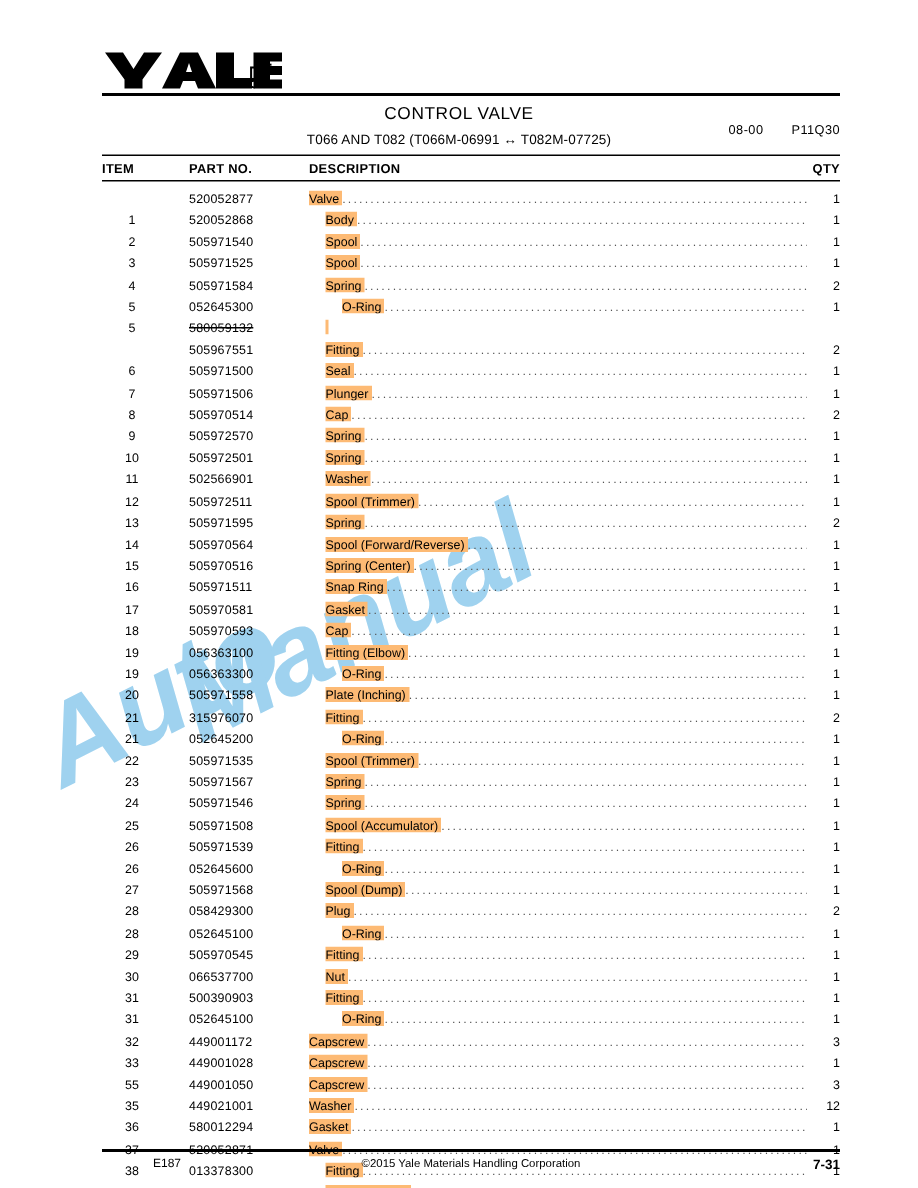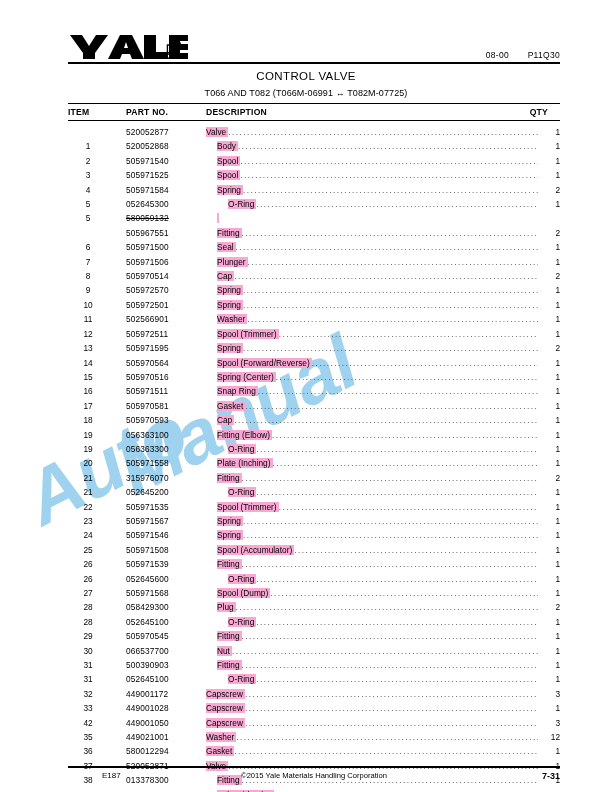--- a/index.html
+++ b/index.html
@@ -58,21 +58,21 @@
     z-index: 10;
   }
   .head-meta {
     position: absolute;
     right: 52px;
     top: 50px;
     font-size: 8.5px;
     letter-spacing: 0.3px;
     z-index: 10;
   }
-  .head-meta span { display: inline-block; }
+  .head-meta span { display: inline-block; margin-top: 31px; }
   .head-meta .code2 { margin-left: 16px; }
 
   .rule-top {
     position: absolute;
     left: 68px;
     right: 52px;
     top: 62px;
     border-top: 2.2px solid #000;
     z-index: 10;
   }
@@ -112,21 +112,21 @@
   .hdr-row {
     position: relative;
     height: 16px;
     font-size: 8.6px;
     font-weight: bold;
     letter-spacing: 0.2px;
   }
   .hdr-item { position: absolute; left: 0px;   top: 3px; text-align: right; }
   .hdr-part { position: absolute; left: 58px;  top: 3px; }
   .hdr-desc { position: absolute; left: 138px; top: 3px; }
-  .hdr-qty  { position: absolute; right: 12px;  top: 3px; padding-left: 46px; }
+  .hdr-qty  { position: absolute; right: 0px;  top: 3px; padding-left: 46px; }
 
   .rows { position: relative; padding-top: 5px; }
 
   .prow {
     position: relative;
     height: 14.42px;
     font-size: 8.3px;
   }
   .c-item {
     position: absolute;
@@ -144,21 +144,21 @@
   .c-part.struck { text-decoration: line-through; }
 
   .c-desc {
     position: absolute;
     left: 138px;
     right: 22px;
     top: 1px;
     overflow: hidden;
     white-space: nowrap;
   }
-  .c-desc .lbl { background: #f9a8d4; padding-right: 2px; }
+  .c-desc .lbl { background: #fdba74; padding-right: 2px; }
   .c-desc .dots {
     color: #555;
     letter-spacing: 1.45px;
     font-size: 8.3px;
   }
   .ind0 { padding-left: 0px; }
   .ind1 { padding-left: 11px; }
   .ind2 { padding-left: 22px; }
 
   .c-qty {
@@ -492,21 +492,21 @@
           <div class="c-desc ind0"><span class="lbl">Capscrew</span><span class="dots">.......................................................................................................................</span></div>
           <div class="c-qty">3</div>
         </div>
         <div class="prow">
           <div class="c-item">33</div>
           <div class="c-part">449001028</div>
           <div class="c-desc ind0"><span class="lbl">Capscrew</span><span class="dots">.......................................................................................................................</span></div>
           <div class="c-qty">1</div>
         </div>
         <div class="prow">
-          <div class="c-item">42</div>
+          <div class="c-item">55</div>
           <div class="c-part">449001050</div>
           <div class="c-desc ind0"><span class="lbl">Capscrew</span><span class="dots">.......................................................................................................................</span></div>
           <div class="c-qty">3</div>
         </div>
         <div class="prow">
           <div class="c-item">35</div>
           <div class="c-part">449021001</div>
           <div class="c-desc ind0"><span class="lbl">Washer</span><span class="dots">.......................................................................................................................</span></div>
           <div class="c-qty">12</div>
         </div>

